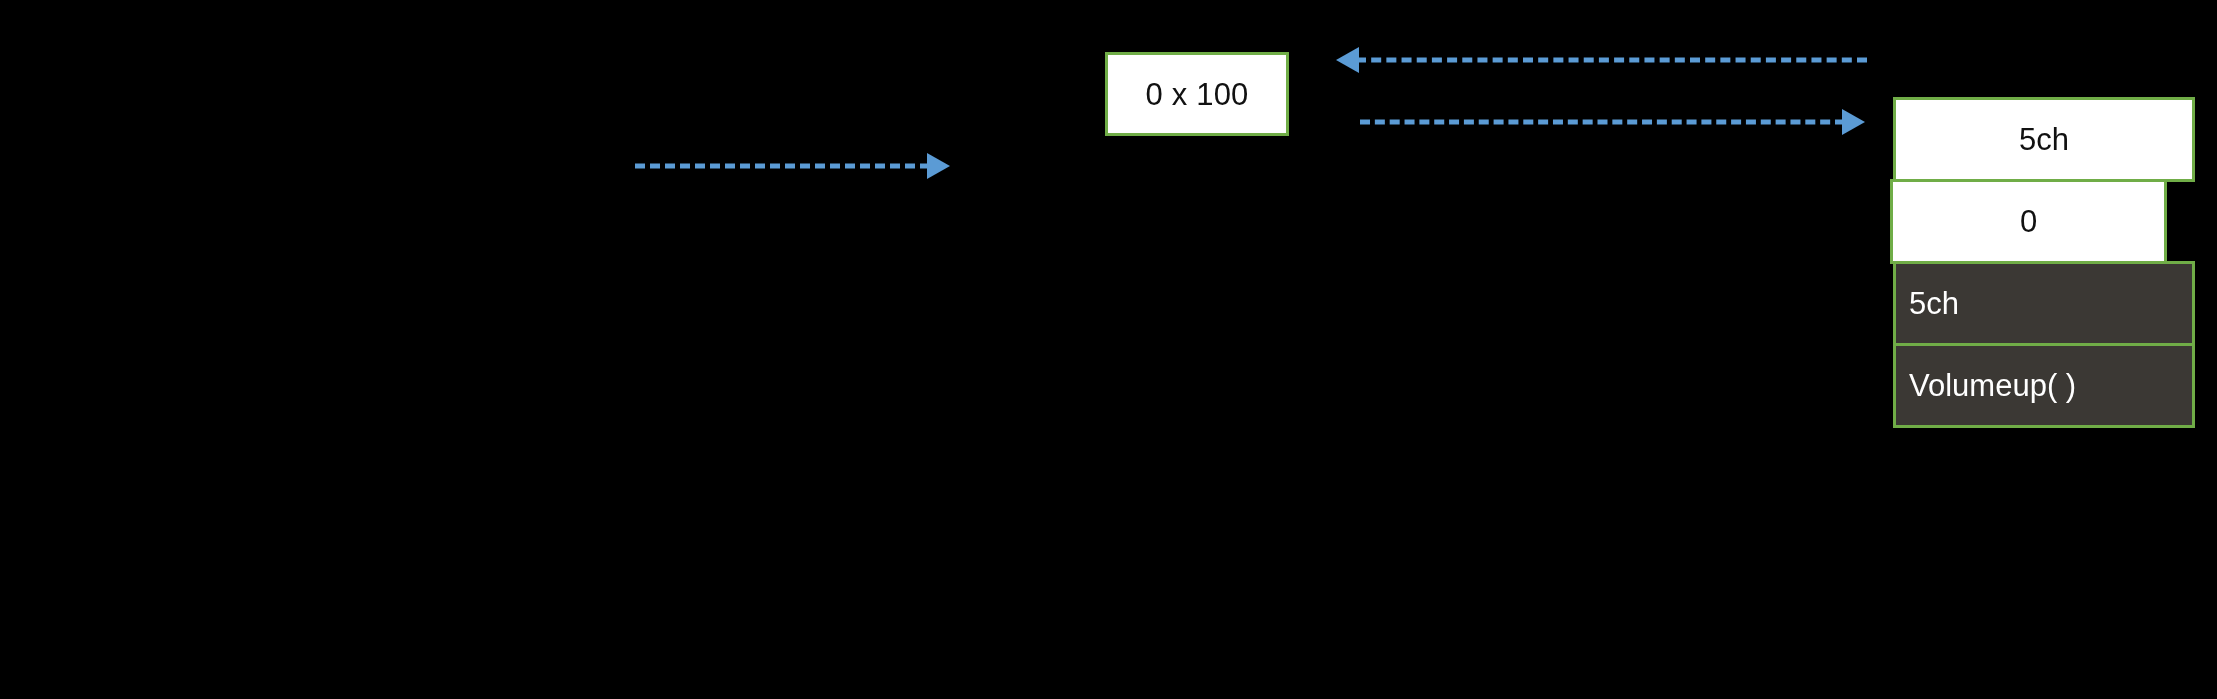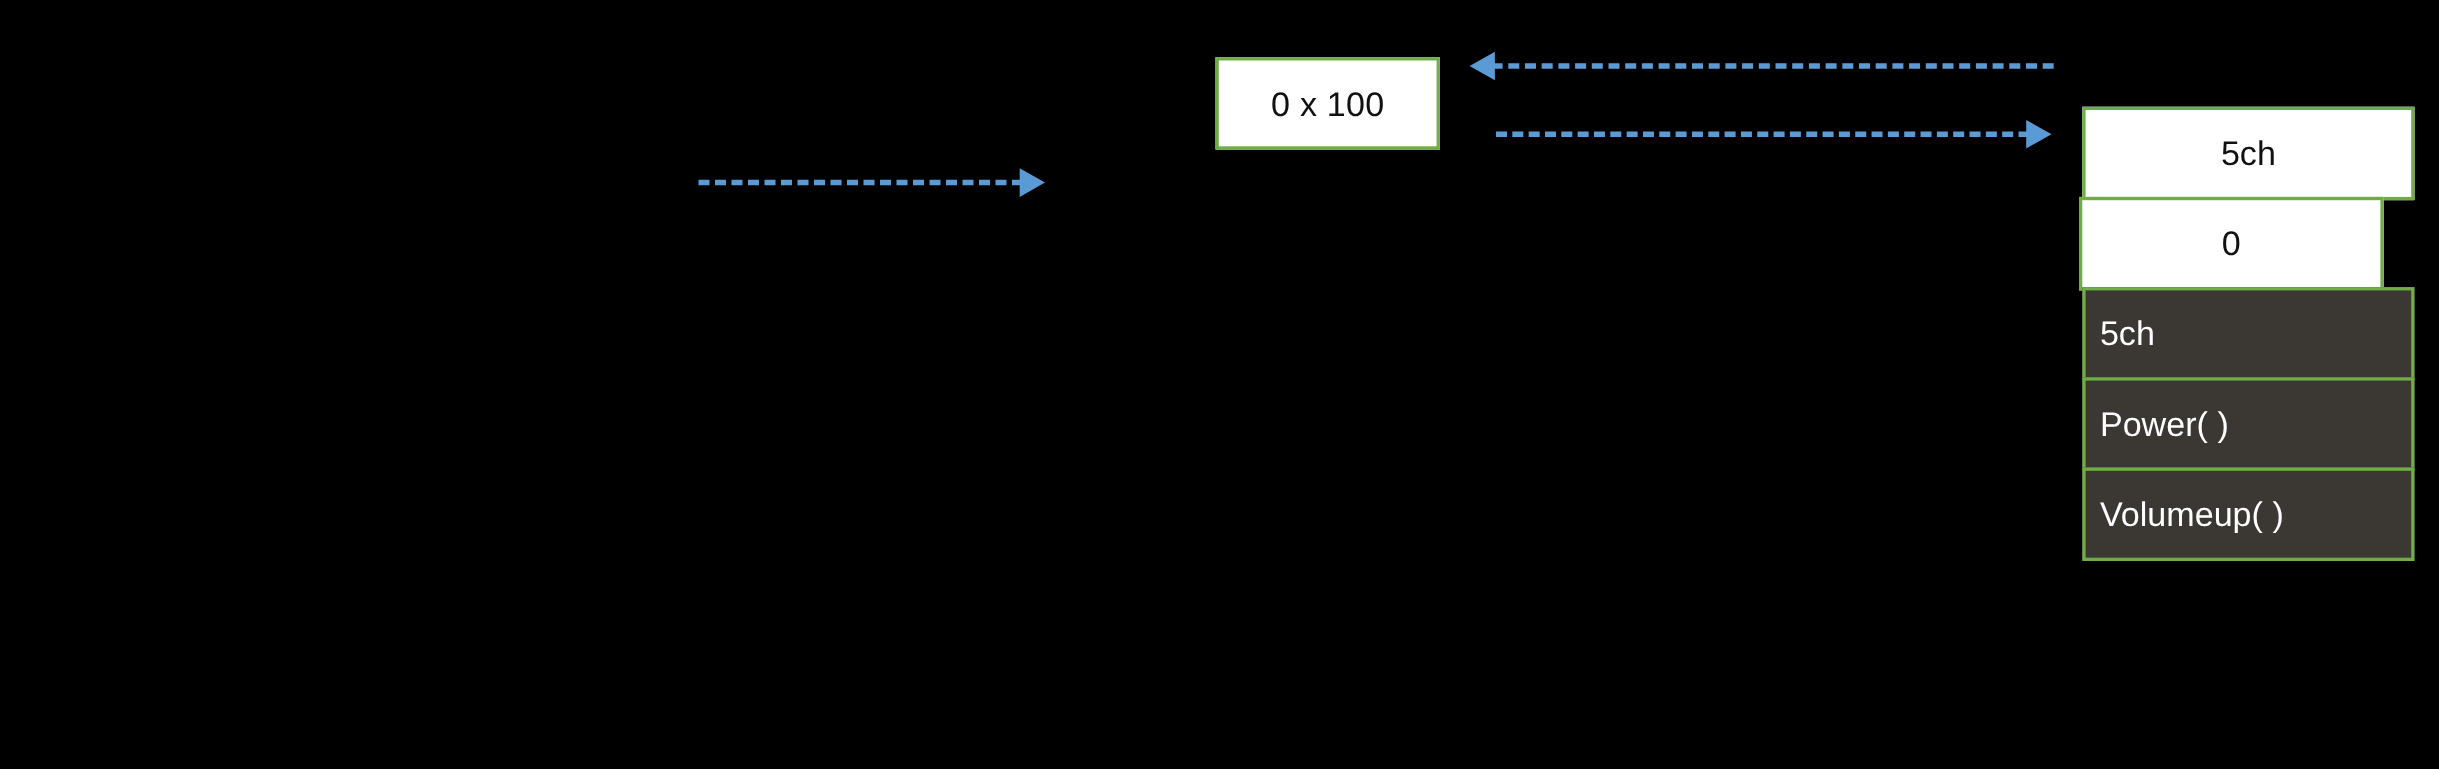--- a/index.html
+++ b/index.html
@@ -33,21 +33,21 @@
     color: #111111;
     font-size: 31px;
     line-height: 1;
     letter-spacing: 0.2px;
   }
 
   
   #node-zero-x-100 {
     left: 1105px;
     top: 52px;
-    width: 204px;
+    width: 184px;
     height: 84px;
   }
 
   
   .stack {
     position: absolute;
     left: 1893px;
     top: 97px;
     width: 302px;
   }
@@ -155,20 +155,17 @@
     <div class="stack-cell light">
       <span>5ch</span>
     </div>
     <div class="stack-cell light wide">
       <span>0</span>
     </div>
     <div class="stack-cell dark">
       <span>5ch</span>
     </div>
     <div class="stack-cell dark">
-      <span>Power( )</span>
-    </div>
-    <div class="stack-cell dark">
       <span>Volumeup(  )</span>
     </div>
   </div>
 
 </div>
 
 </body></html>

